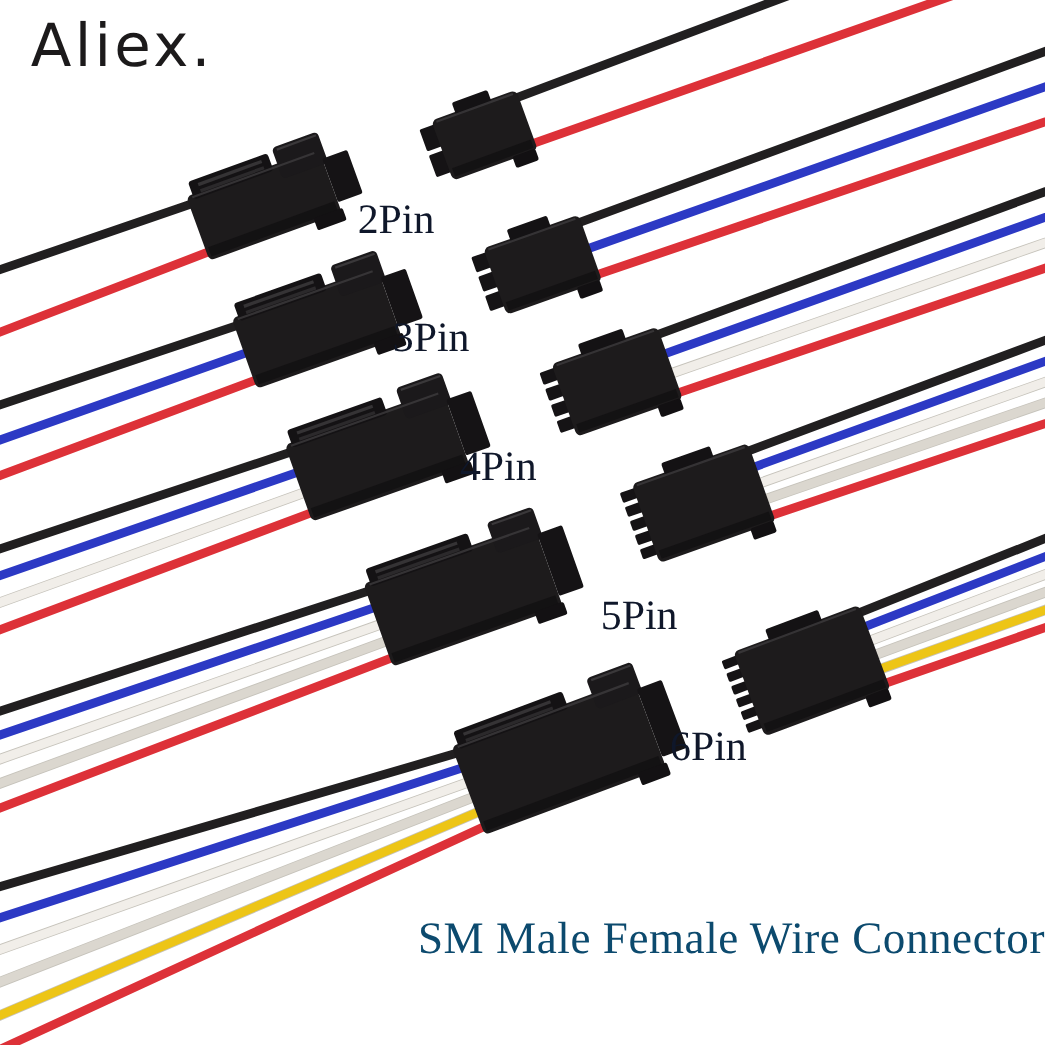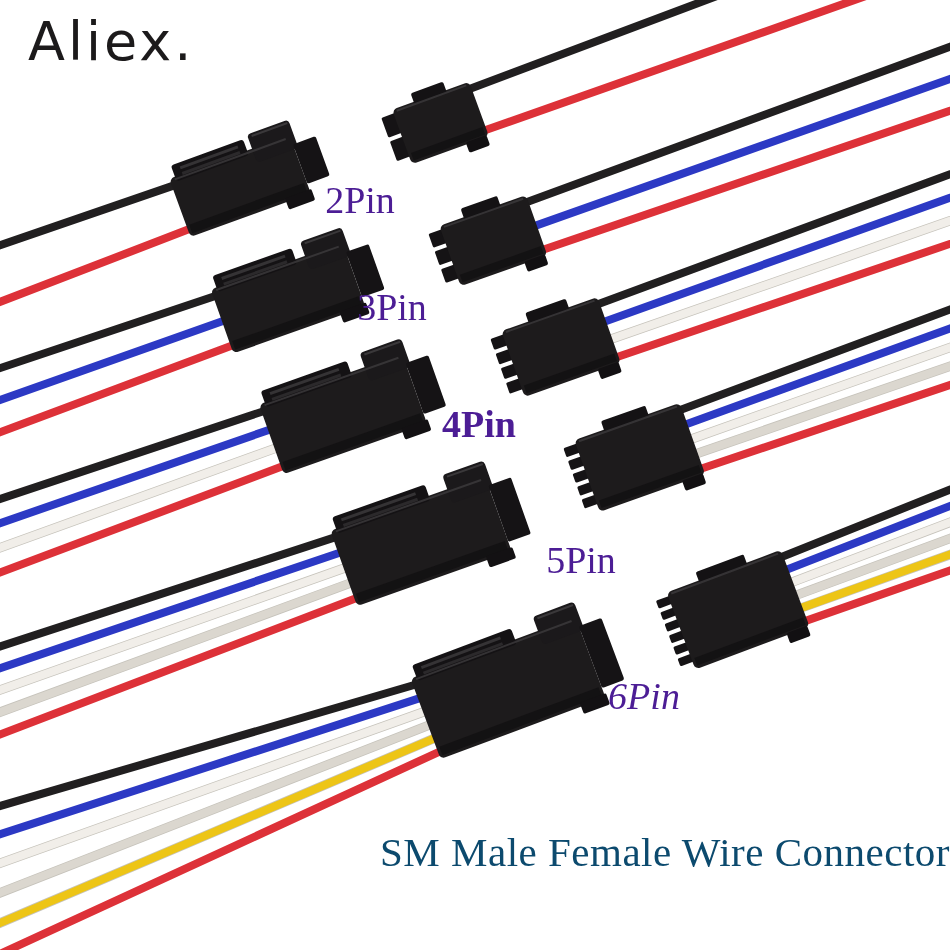--- a/index.html
+++ b/index.html
@@ -27,21 +27,21 @@
     letter-spacing: 3px;
     color: #1c1a1b;
     user-select: none;
   }
   .pin-label {
     position: absolute;
     transform: translate(-50%, -50%);
     font-family: "Liberation Serif", serif;
     font-size: 38px;
     font-weight: 500;
-    color: #4c1d95;
+    color: #0f172a;
     white-space: nowrap;
     user-select: none;
   }
   .product-caption {
     position: absolute;
     left: 665px;
     top: 828px;
     transform: translateX(-50%);
     font-family: "Liberation Serif", serif;
     font-size: 41px;
@@ -234,19 +234,19 @@
           <rect x="98" y="39" width="22" height="11" rx="2" fill="#121012"></rect>
           <line x1="4" y1="-38.5" x2="118" y2="-38.5" stroke="#3d3b3d" stroke-width="2" opacity="0.8"></line>
         </g>
       </g>
     </svg>
 
   <div class="brand-logo">Aliex.</div>
 
   <div class="pin-label" style="left:360px; top:200px;">2Pin</div>
   <div class="pin-label" style="left:392px; top:307px;">3Pin</div>
-  <div class="pin-label" style="left:479px; top:424px;font-weight:bold;">4Pin</div>
+  <div class="pin-label" style="left:453px; top:424px;">4Pin</div>
   <div class="pin-label" style="left:554px; top:560px;margin-left:27px;">5Pin</div>
-  <div class="pin-label" style="left:644px; top:696px;font-style:italic;">6Pin</div>
+  <div class="pin-label" style="left:644px; top:679px;">6Pin</div>
 
   <div class="product-caption">SM Male Female Wire Connector</div>
 
 </div>
 
 </body></html>

